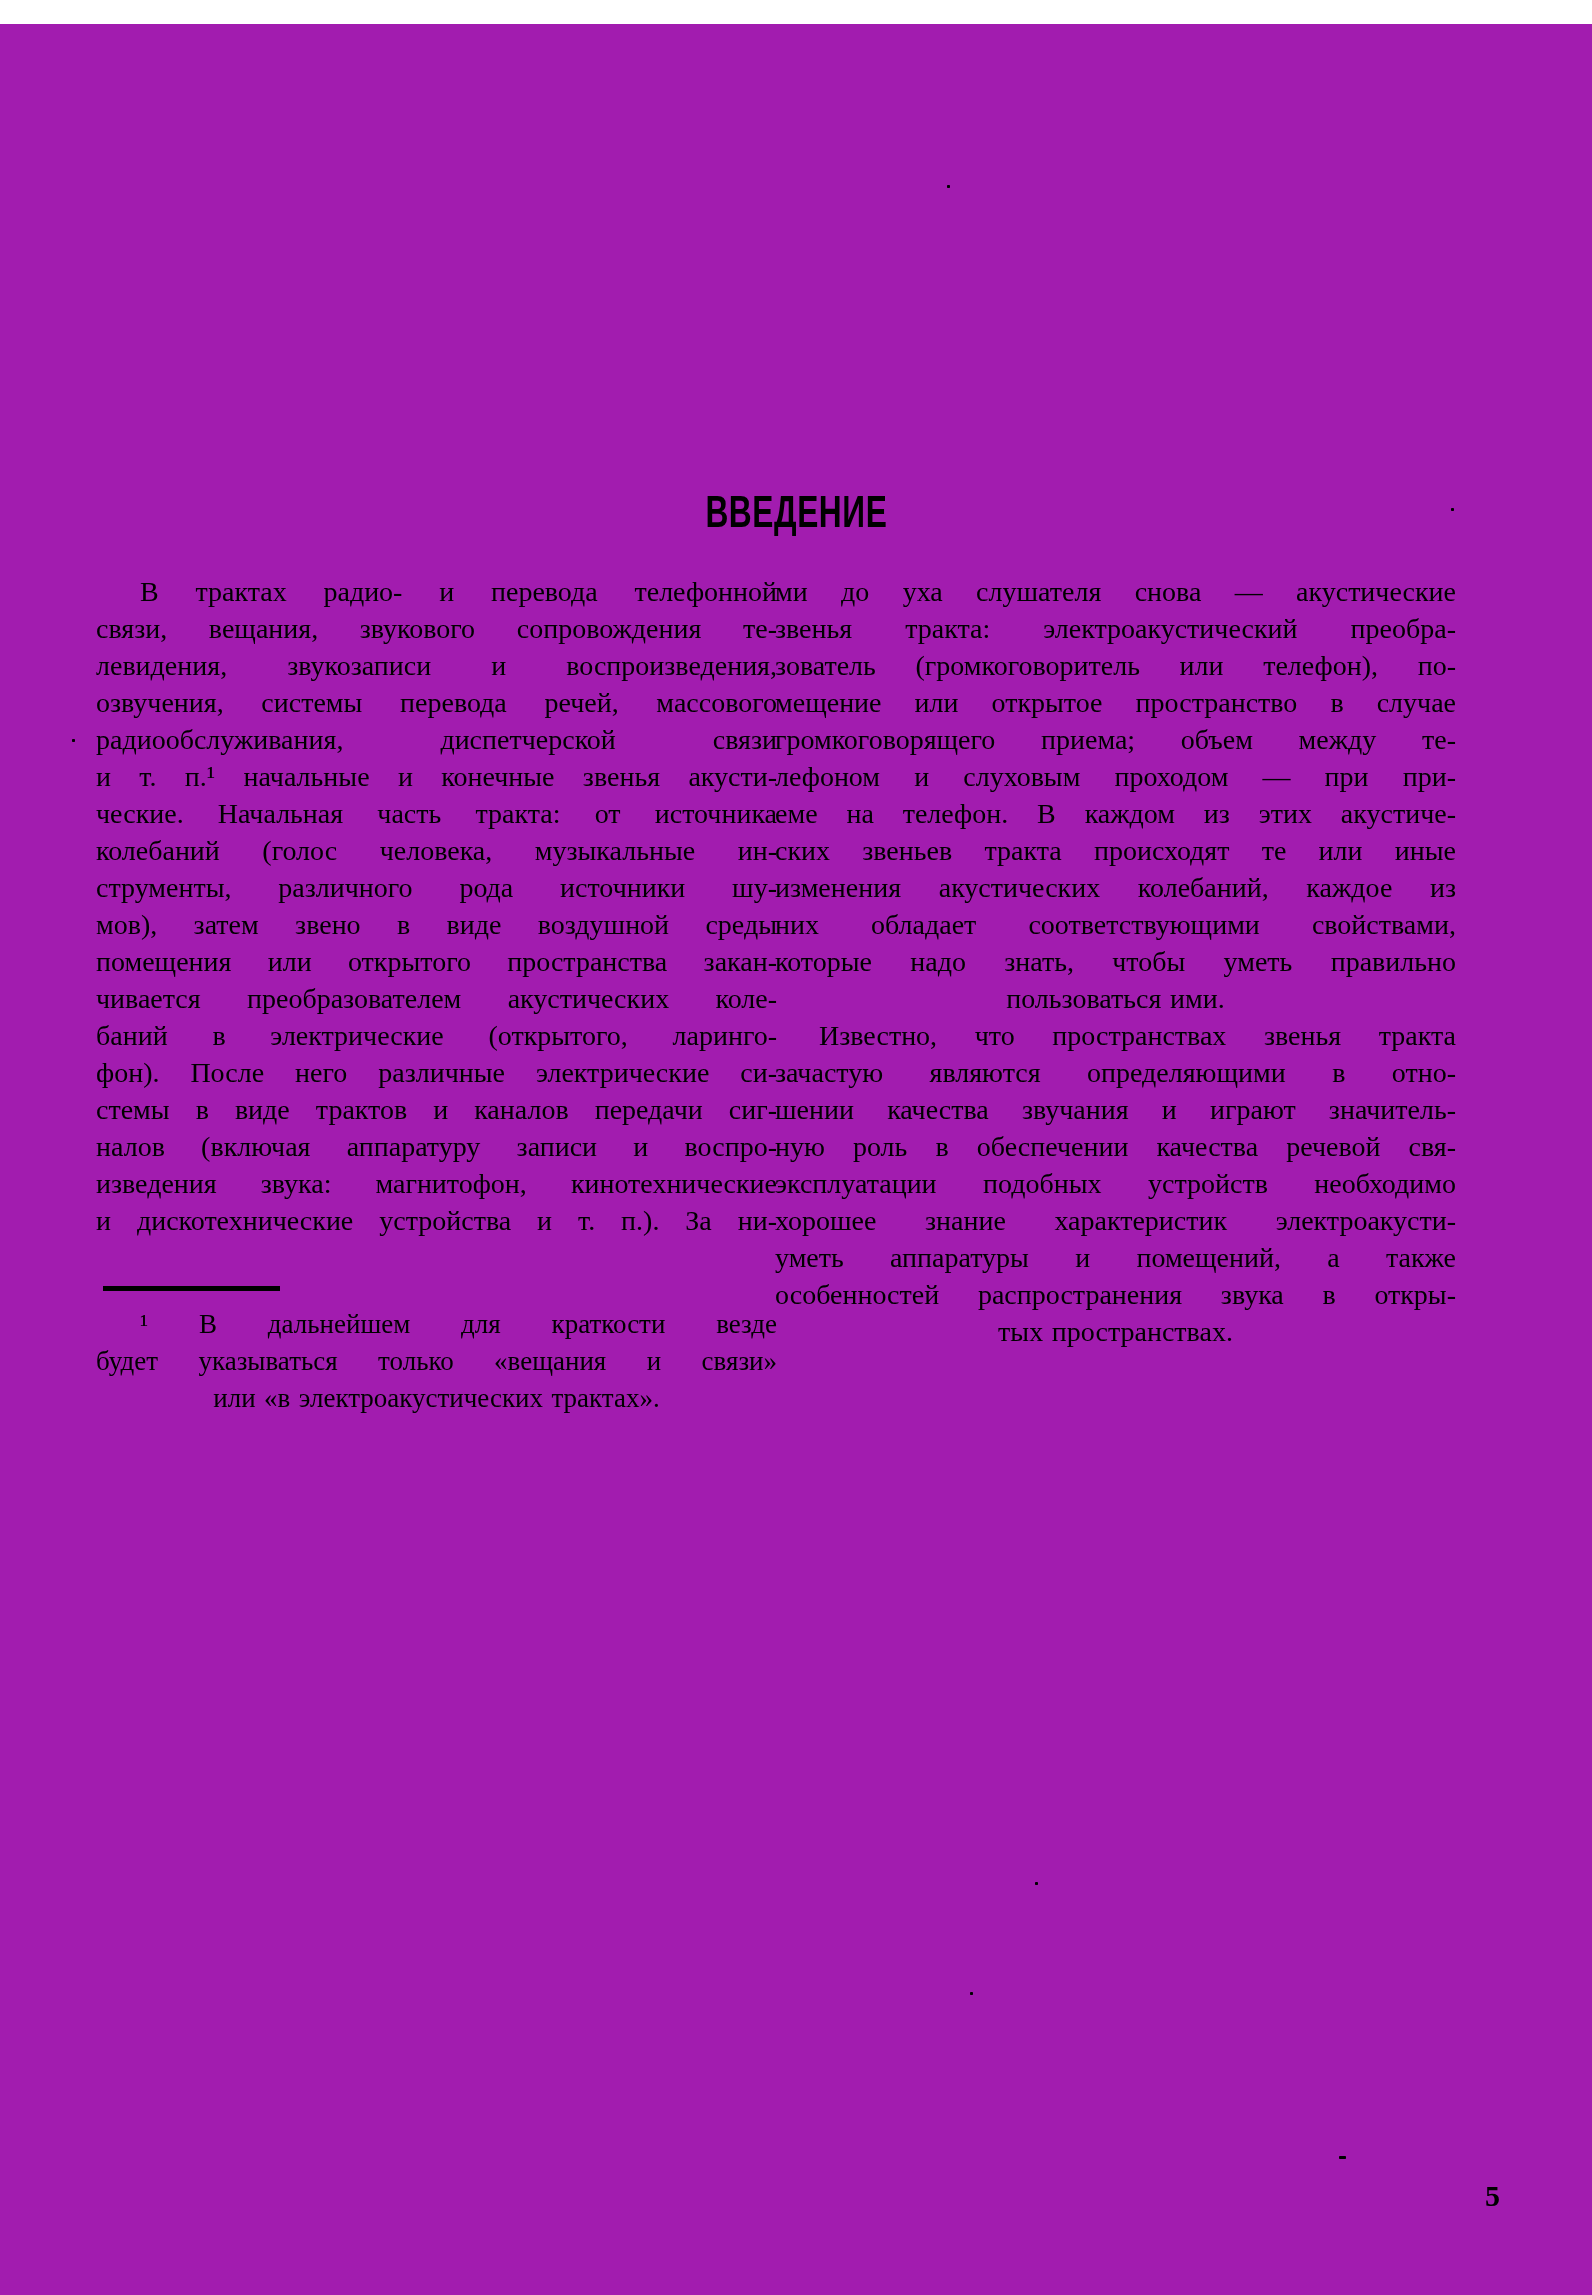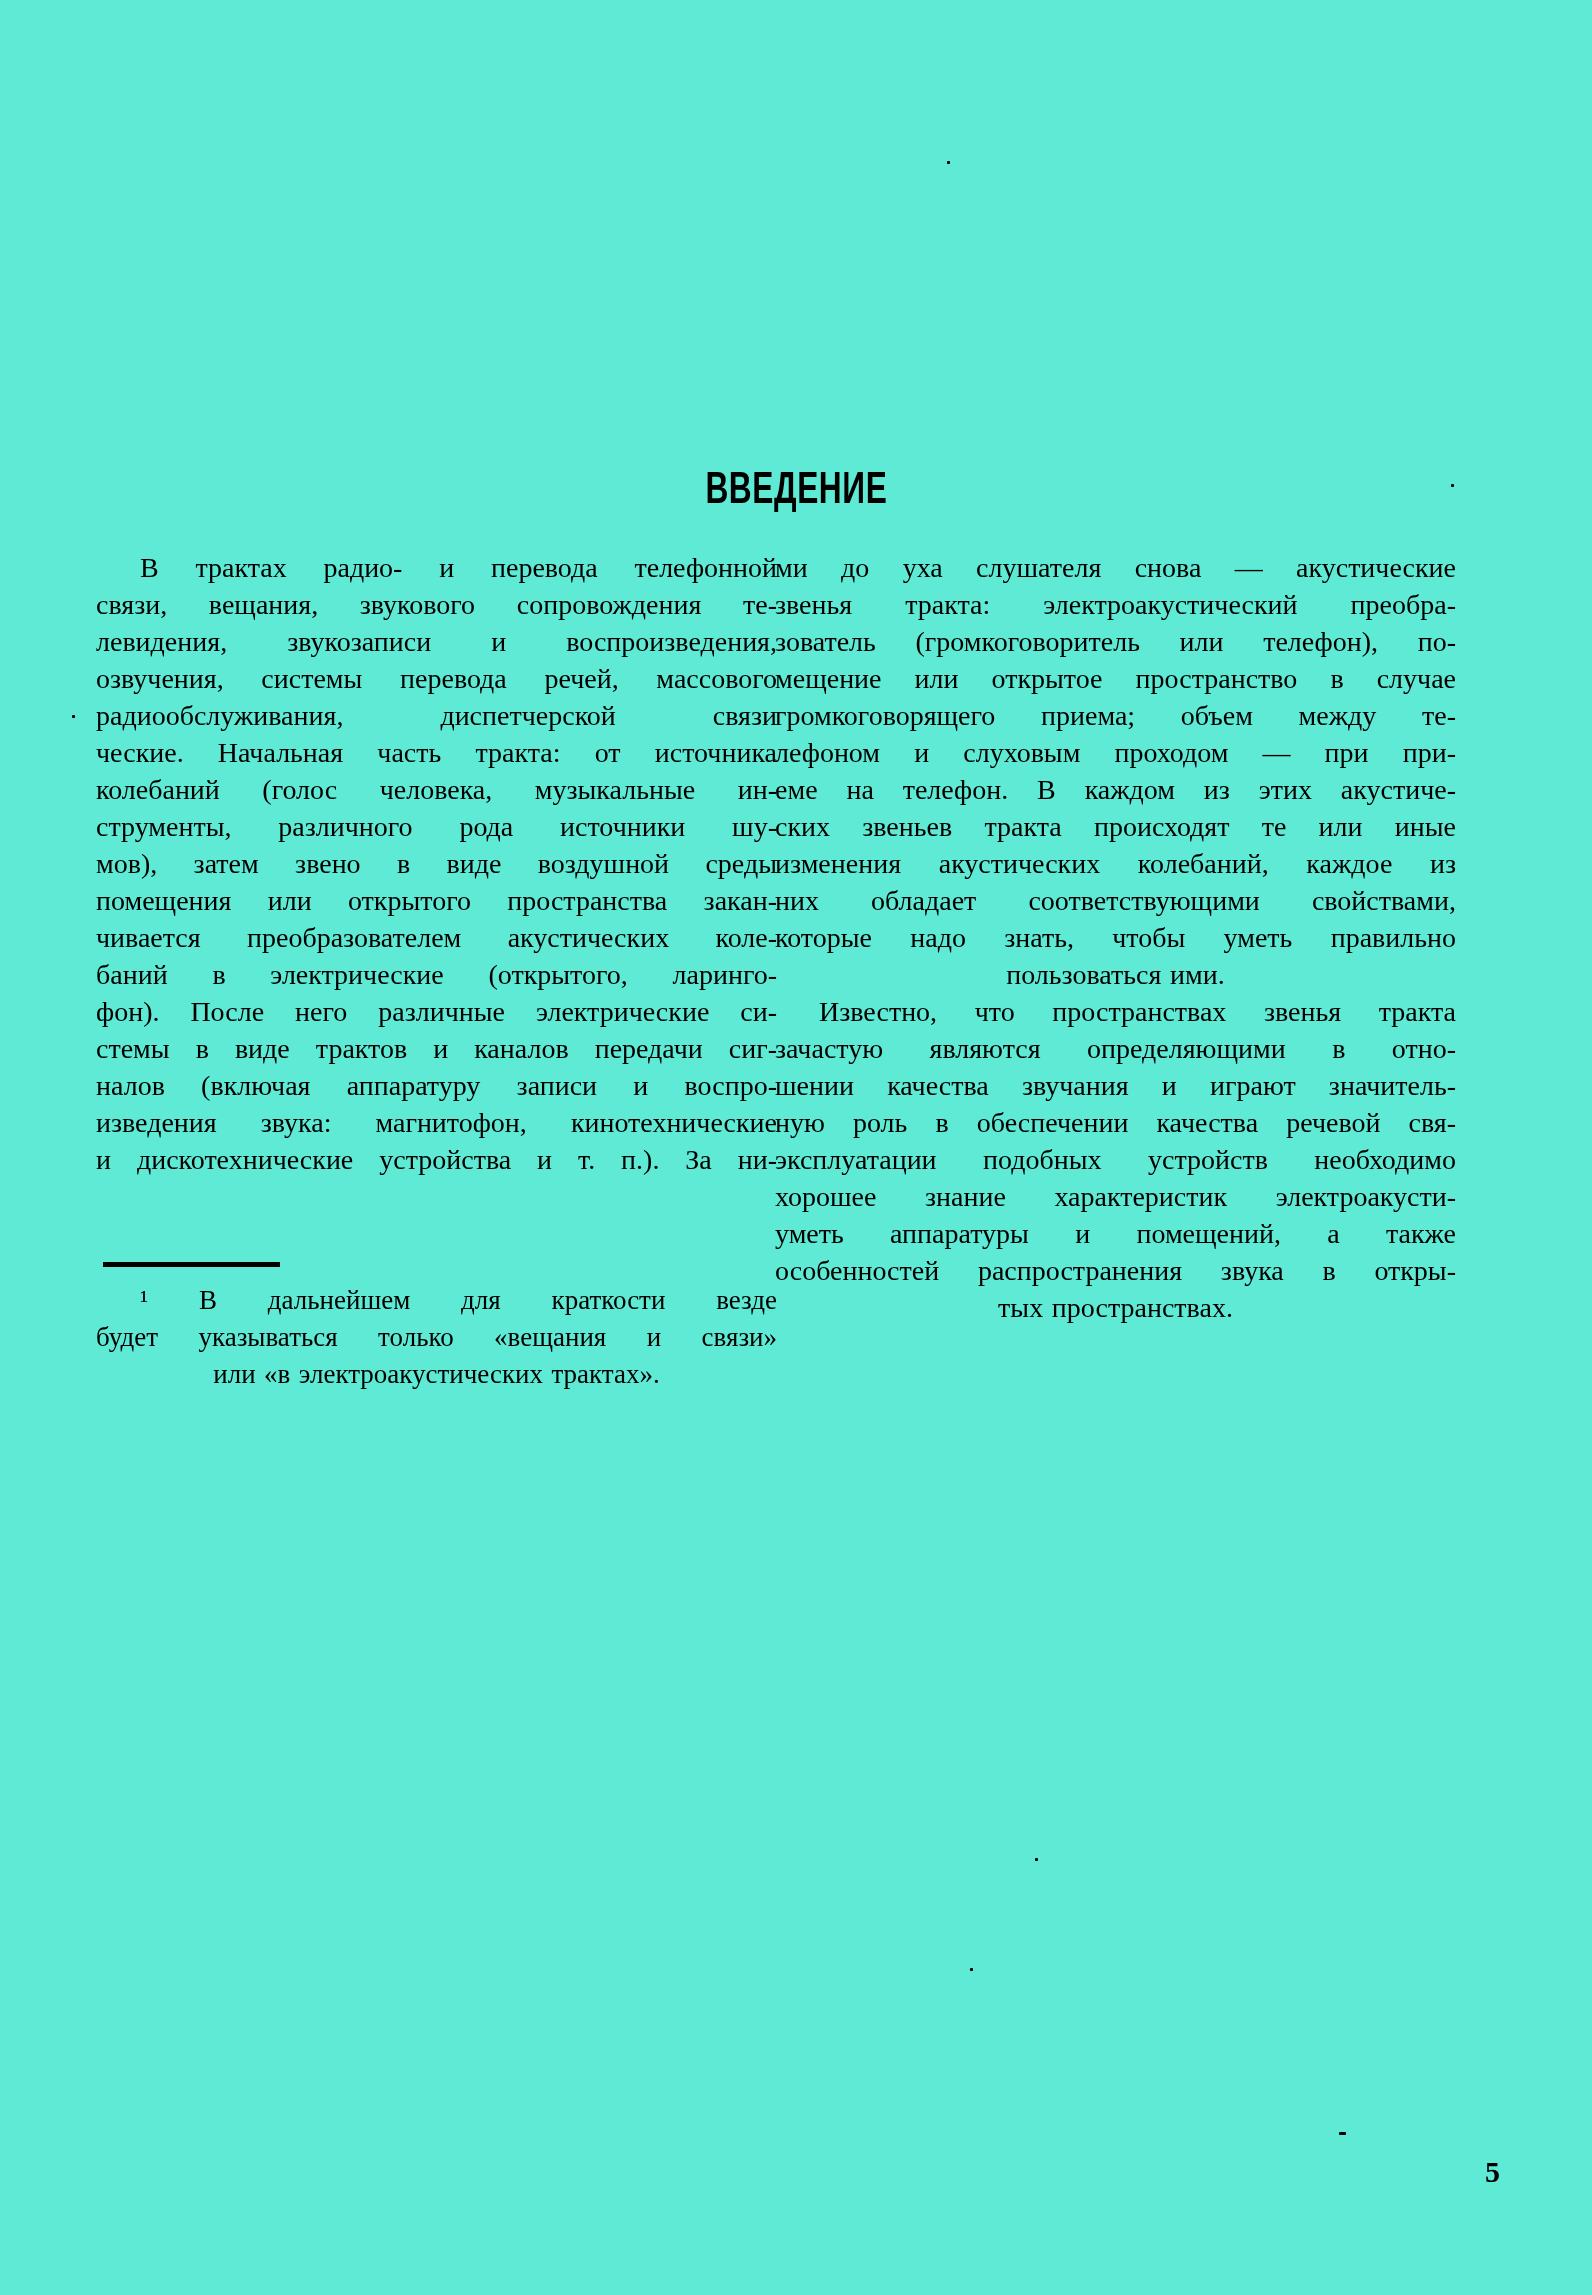--- a/index.html
+++ b/index.html
@@ -1,21 +1,21 @@
 <!DOCTYPE html>
 <html style="font-size:13.4px"><head>
 <meta charset="utf-8">
 <style>
   html,body{margin:0;padding:0;}
   body{
     width:1593px;height:2295px;position:relative;background:#ffffff;
     font-family:"Liberation Serif", serif;color:#000;
     -webkit-font-smoothing:antialiased;
   }
-  .page{position:absolute;inset:0;background:#5eead4;}
+  .page{position:absolute;inset:0;background:#a21caf;margin-top:24px;}
   .title{
     position:absolute;top:466px;left:0;width:1593px;height:50px;
     text-align:center;font-family:"Liberation Sans", sans-serif;
     font-weight:bold;font-size:44px;line-height:44px;letter-spacing:0.8px;
   }
   .title span{display:inline-block;transform:scaleX(0.72);transform-origin:center;}
   .col{
     position:absolute;top:549px;width:681px;
     font-size:28px;line-height:37px;
     word-spacing:1.7px;
@@ -48,20 +48,21 @@
   <div class="title">
     <span>ВВЕДЕНИЕ</span>
   </div>
 
   <div class="col col-left">
       <div class="line just indent">В трактах радио- и перевода телефонной</div>
       <div class="line just">связи, вещания, звукового сопровождения те-</div>
       <div class="line just">левидения, звукозаписи и воспроизведения,</div>
       <div class="line just">озвучения, системы перевода речей, массового</div>
       <div class="line just">радиообслуживания, диспетчерской связи</div>
+      <div class="line just">и т. п.¹ начальные и конечные звенья акусти-</div>
       <div class="line just">ческие. Начальная часть тракта: от источника</div>
       <div class="line just">колебаний (голос человека, музыкальные ин-</div>
       <div class="line just">струменты, различного рода источники шу-</div>
       <div class="line just">мов), затем звено в виде воздушной среды</div>
       <div class="line just">помещения или открытого пространства закан-</div>
       <div class="line just">чивается преобразователем акустических коле-</div>
       <div class="line just">баний в электрические (открытого, ларинго-</div>
       <div class="line just">фон). После него различные электрические си-</div>
       <div class="line just">стемы в виде трактов и каналов передачи сиг-</div>
       <div class="line just">налов (включая аппаратуру записи и воспро-</div>

